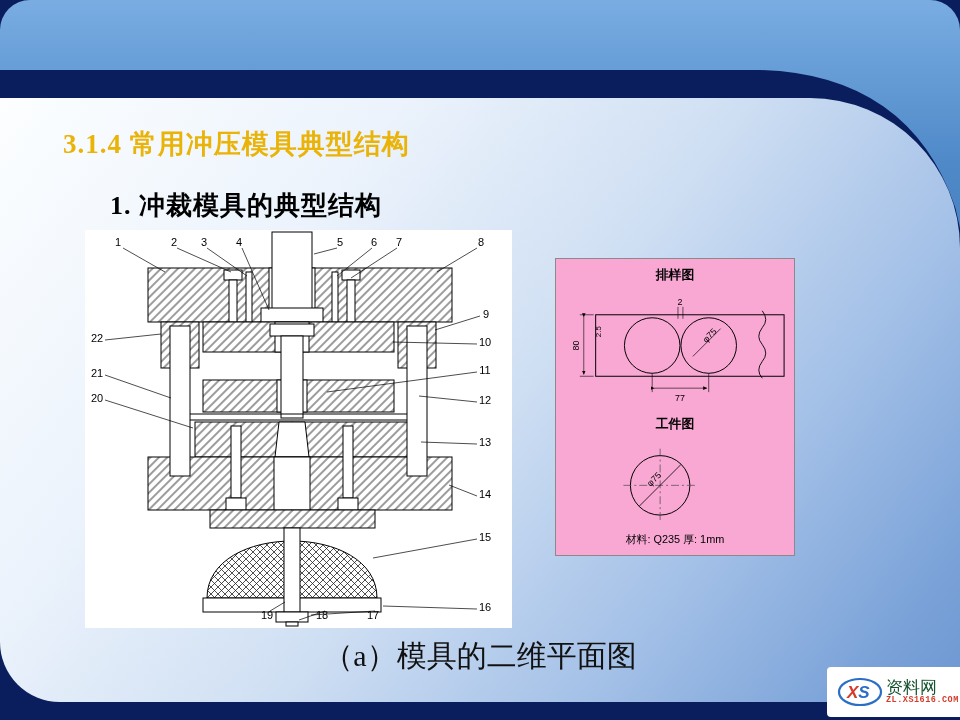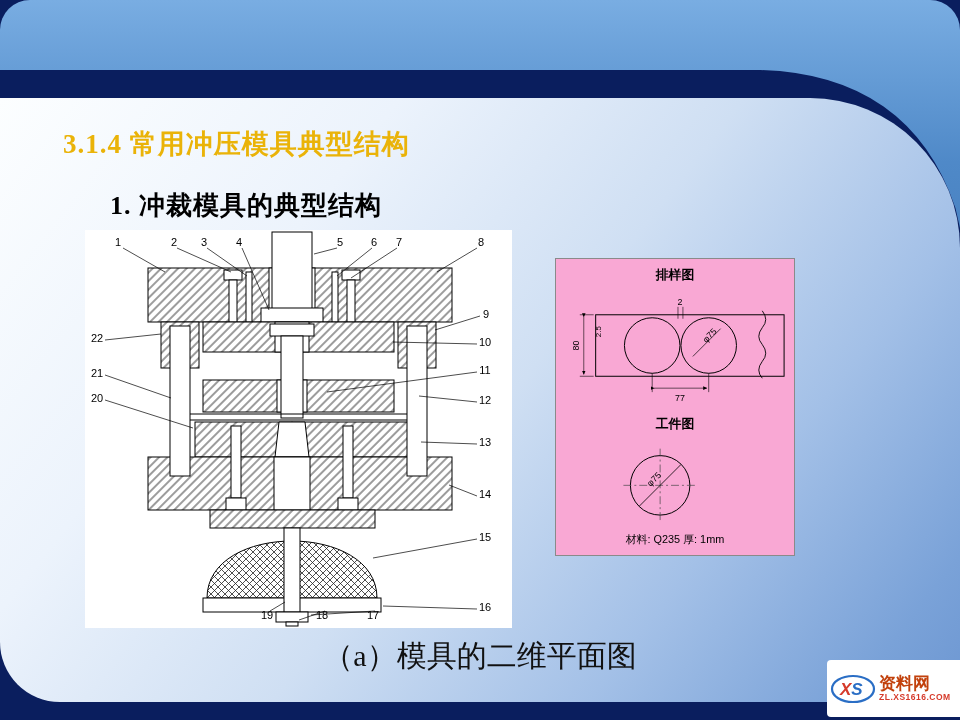--- a/index.html
+++ b/index.html
@@ -37,28 +37,28 @@
     position:absolute;left:85px;top:230px;width:427px;height:398px;
     background:#fff;
   }
   .side-diagram-box{
     position:absolute;left:555px;top:258px;width:240px;height:298px;
     background:#f9a8d4;border:1px solid #8a8a8a;box-sizing:border-box;
   }
   .main-diagram-box svg,.side-diagram-box svg{display:block;width:100%;height:100%;}
   svg text{font-family:"Liberation Sans",sans-serif;}
   .watermark{
-    position:absolute;right:0;bottom:3px;width:133px;height:57px;
+    position:absolute;right:0;bottom:3px;width:133px;height:50px;
     background:#fff;border-radius:4px 0 0 4px;
-    display:flex;align-items:center;gap:3px;padding:0 3px;box-sizing:border-box;
+    display:flex;align-items:center;gap:3px;padding:0 10px;box-sizing:border-box;
   }
   .wm-logo{width:46px;height:30px;flex:0 0 auto;}
   .wm-text{display:flex;flex-direction:column;line-height:1.05;}
-  .wm-name{font-weight:bold;font-size:17px;color:#c2410c;}
-  .wm-url{font-weight:bold;font-size:8.5px;color:#d63a2a;letter-spacing:0.5px;}
+  .wm-name{font-weight:normal;font-size:17px;color:#14532d;}
+  .wm-url{font-weight:bold;font-size:8.5px;color:#d63a2a;letter-spacing:0.5px;font-family:Liberation Mono, monospace;}
 </style>
 </head>
 <body>
 
 <div class="top-band"></div>
 <svg class="swoosh" width="960" height="320">
   <path d="M0,84 L760,84 Q900,88 942,212 L962,300" fill="none" stroke="#0a1e5e" stroke-width="28"></path>
 </svg>
 <div class="panel"></div>
 

